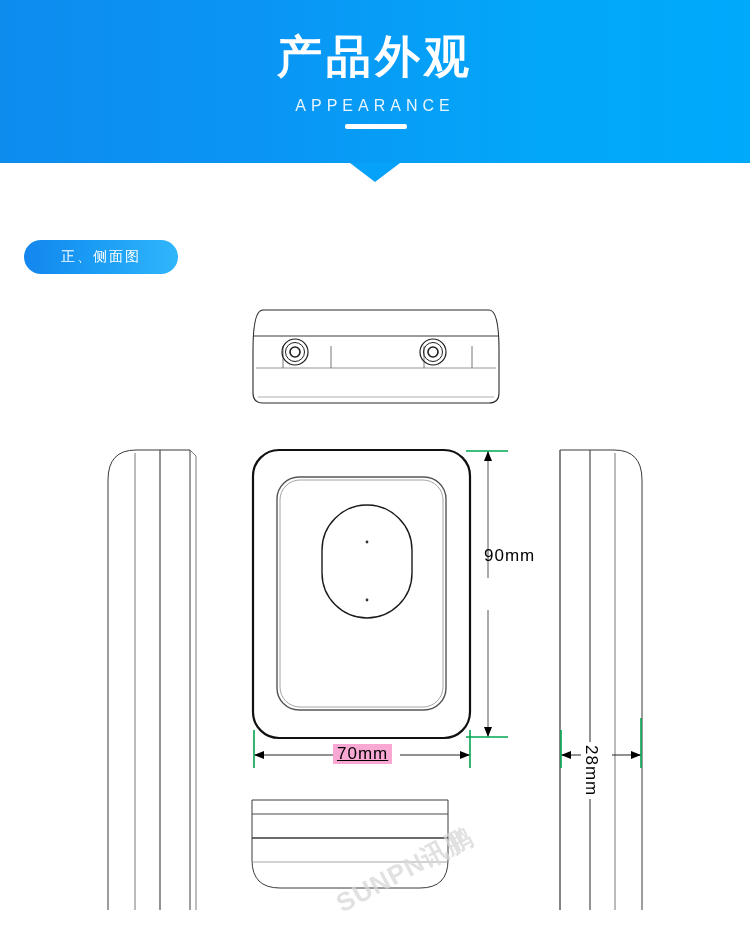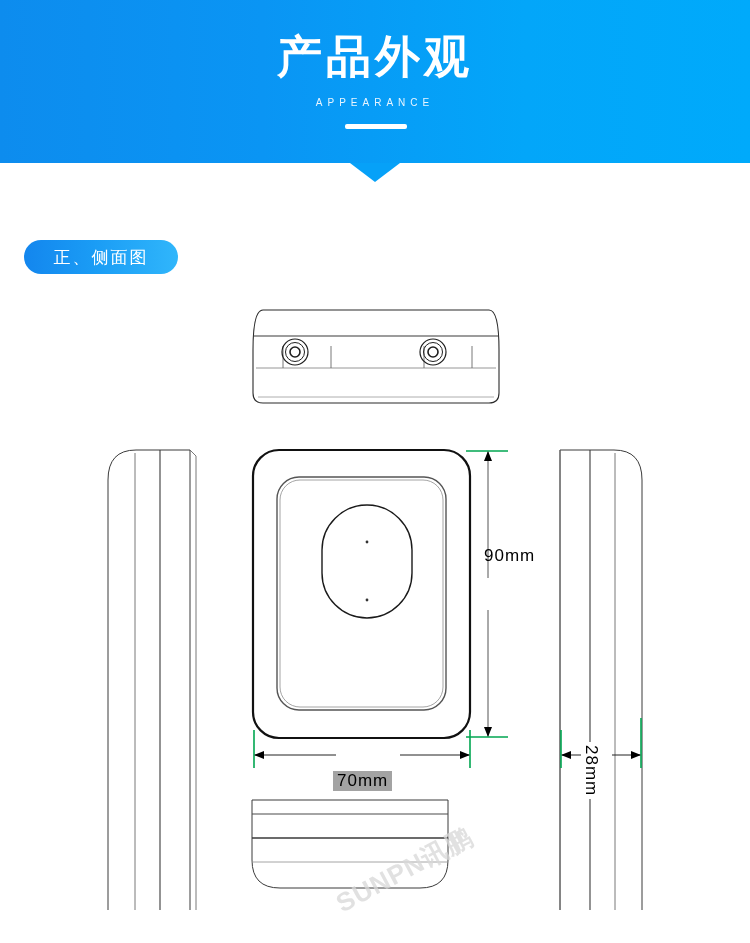--- a/index.html
+++ b/index.html
@@ -38,21 +38,21 @@
     line-height: 58px;
     font-family: "Liberation Sans", "DejaVu Sans", sans-serif;
   }
   .header-subtitle {
     position: absolute;
     left: 0;
     top: 97px;
     width: 750px;
     text-align: center;
     color: #e8f5ff;
-    font-size: 10px;
+    font-size: 16px;
     letter-spacing: 5px;
     font-family: "Liberation Sans", sans-serif;
   }
   .header-divider {
     position: absolute;
     left: 345px;
     top: 124px;
     width: 62px;
     height: 5px;
     background: #ffffff;
@@ -72,21 +72,21 @@
   
   .badge {
     position: absolute;
     left: 24px;
     top: 240px;
     width: 154px;
     height: 34px;
     border-radius: 17px;
     background: linear-gradient(to right, #1386ee 0%, #1a9cf5 45%, #30b6fb 100%);
     color: #ffffff;
-    font-size: 17px;
+    font-size: 14px;
     letter-spacing: 2px;
     display: flex;
     align-items: center;
     justify-content: center;
     font-family: "Liberation Sans", "DejaVu Sans", sans-serif;
   }
 
   
   .drawing {
     position: absolute;
@@ -117,21 +117,21 @@
 
   .dim-label {
     position: absolute;
     color: #000000;
     font-size: 17px;
     letter-spacing: 1px;
     white-space: nowrap;
     font-family: "Liberation Sans", sans-serif;
   }
   .dim-90 { left: 484px; top: 546px; }
-  .dim-70 { left: 333px; top: 771px; background: #a3a3a3; padding: 0 4px; }
+  .dim-70 { left: 333px; top: 744px; background: #f9a8d4; padding: 0 4px; text-decoration: underline; }
   .dim-28 {
     left: 601px;
     top: 742px;
     transform: rotate(90deg);
     transform-origin: left top;
     background: #ffffff;
     padding: 0 3px;
   }
 </style>
 </head>

